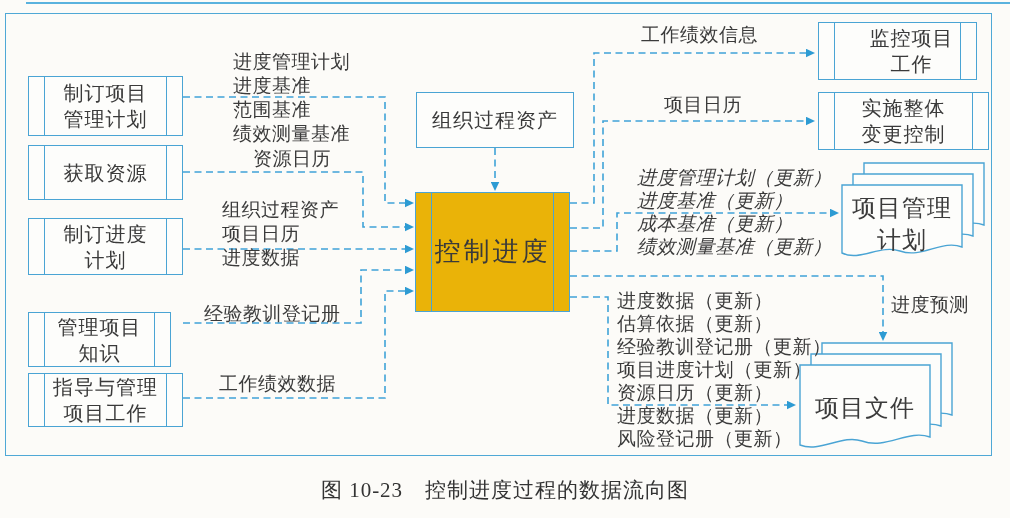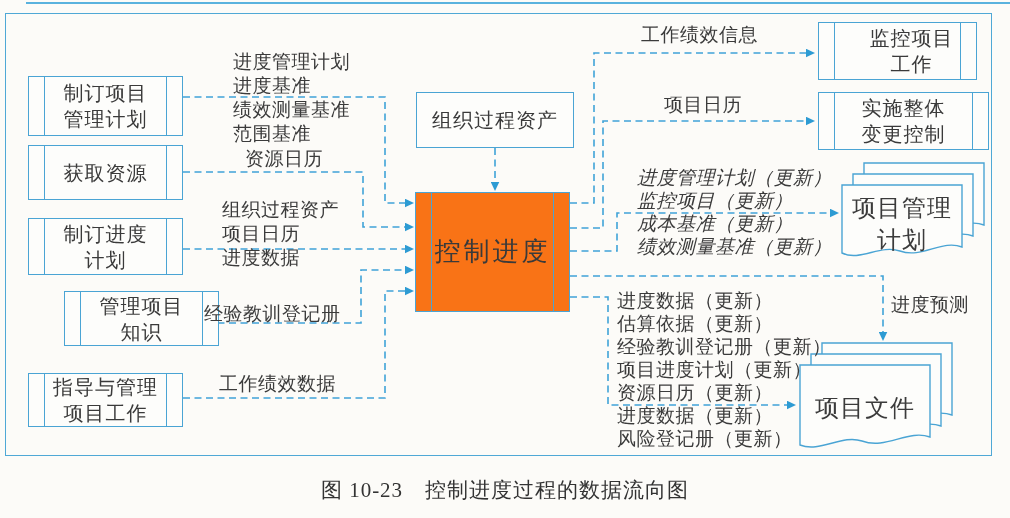--- a/index.html
+++ b/index.html
@@ -5,21 +5,21 @@
   html,body{margin:0;padding:0;background:#fbfaf6;}
   #stage{position:relative;width:1010px;height:518px;background:#fcfbf8;overflow:hidden;
          font-family:"Liberation Serif","DejaVu Serif",serif;color:#3a3a3a;}
   .box{position:absolute;box-sizing:border-box;border:1.5px solid #4aa4d4;background:#fdfdfb;
        display:flex;align-items:center;justify-content:center;text-align:center;
        font-size:20px;line-height:1.3;letter-spacing:1px;}
   .box.bars::before,.box.bars::after{content:"";position:absolute;top:0;bottom:0;width:0;
        border-left:1.2px solid #4aa4d4;}
   .box.bars::before{left:15px;}
   .box.bars::after{right:15px;}
-  .box.fill{background:#f97316;}
+  .box.fill{background:#eab308;}
   .ml{white-space:pre-line;}
   .flabel{position:absolute;font-size:19px;letter-spacing:0.5px;white-space:nowrap;color:#3b3b3b;}
   .fgroup{position:absolute;font-size:19px;letter-spacing:0.5px;white-space:nowrap;color:#3b3b3b;line-height:23px;}
   .fgroup.sp24{line-height:24px;}
   .doc-label{position:absolute;text-align:center;font-size:24px;letter-spacing:1px;line-height:1.35;color:#3b3b3b;}
   #caption{position:absolute;left:0;top:476px;width:1010px;text-align:center;
            font-size:21px;letter-spacing:1px;color:#333;}
   #outer-border{position:absolute;left:5px;top:13px;width:987px;height:443px;
                 border:1.5px solid #4fa8d6;box-sizing:border-box;}
   #top-rule{position:absolute;left:26px;top:2px;width:984px;height:2px;background:#5ab2de;}
@@ -71,21 +71,21 @@
     <span class="ml">制订项目
 管理计划</span>
   </div>
   <div class="box bars" style="left:28px;top:145px;width:155px;height:55px;">
     <span class="ml">获取资源</span>
   </div>
   <div class="box bars" style="left:28px;top:218px;width:155px;height:57px;">
     <span class="ml">制订进度
 计划</span>
   </div>
-  <div class="box bars" style="left:28px;top:291px;width:155px;height:55px;margin-left:36px;">
+  <div class="box bars" style="left:28px;top:312px;width:143px;height:55px;">
     <span class="ml">管理项目
 知识</span>
   </div>
   <div class="box" style="left:416px;top:92px;width:158px;height:56px;">
     <span>组织过程资产</span>
   </div>
 
   <div class="box bars" style="left:28px;top:373px;width:155px;height:54px;">
     <span class="ml">指导与管理
 项目工作</span>
@@ -103,37 +103,37 @@
 变更控制</span>
   </div>
 
   <div class="doc-label ml" style="left:842px;top:192px;width:120px;">项目管理
 计划</div>
   <div class="doc-label" style="left:800px;top:392px;width:130px;">项目文件</div>
 
   <div class="fgroup sp24" style="left:233px;top:50px;">
     <div>进度管理计划</div>
     <div>进度基准</div>
+    <div>范围基准</div>
     <div>绩效测量基准</div>
-    <div>范围基准</div>
   </div>
-  <div class="flabel" style="left:245px;top:146px;">资源日历</div>
+  <div class="flabel" style="left:253px;top:146px;">资源日历</div>
   <div class="fgroup sp24" style="left:222px;top:198px;">
     <div>组织过程资产</div>
     <div>项目日历</div>
     <div>进度数据</div>
   </div>
   <div class="flabel" style="left:204px;top:301px;">经验教训登记册</div>
   <div class="flabel" style="left:219px;top:371px;">工作绩效数据</div>
 
   <div class="flabel" style="left:641px;top:22px;">工作绩效信息</div>
   <div class="flabel" style="left:664px;top:92px;">项目日历</div>
   <div class="fgroup" style="left:637px;top:166px;font-style:italic;">
     <div>进度管理计划（更新）</div>
-    <div>监控项目（更新）</div>
+    <div>进度基准（更新）</div>
     <div>成本基准（更新）</div>
     <div>绩效测量基准（更新）</div>
   </div>
   <div class="flabel" style="left:891px;top:292px;">进度预测</div>
   <div class="fgroup" style="left:617px;top:289px;">
     <div>进度数据（更新）</div>
     <div>估算依据（更新）</div>
     <div>经验教训登记册（更新）</div>
     <div>项目进度计划（更新）</div>
     <div>资源日历（更新）</div>

